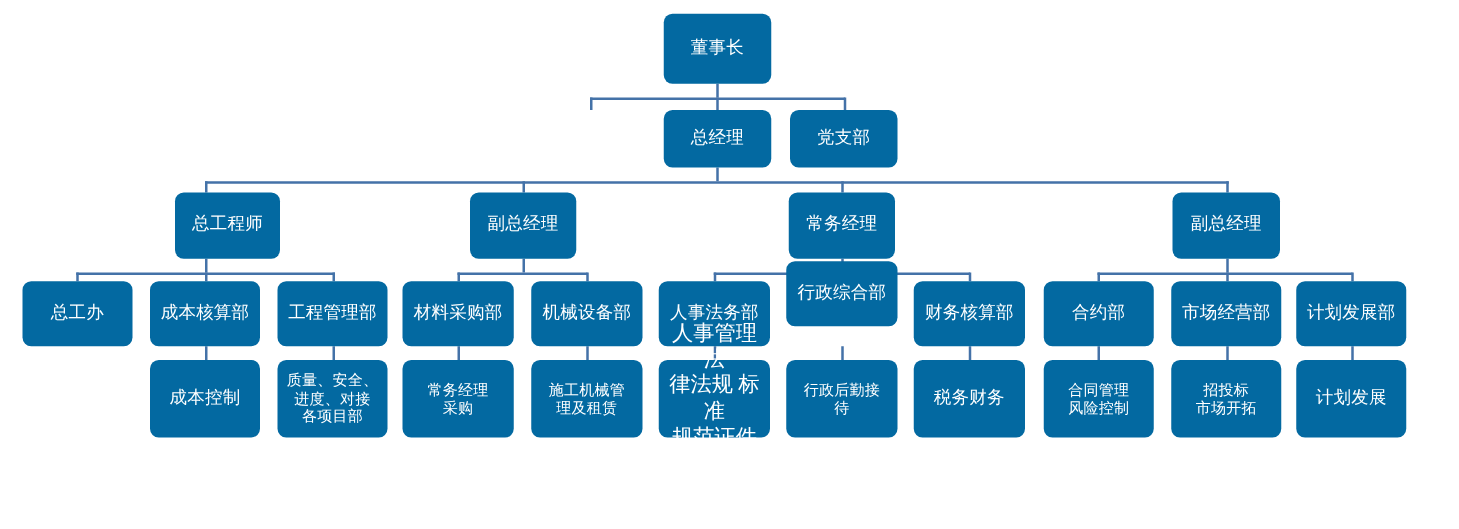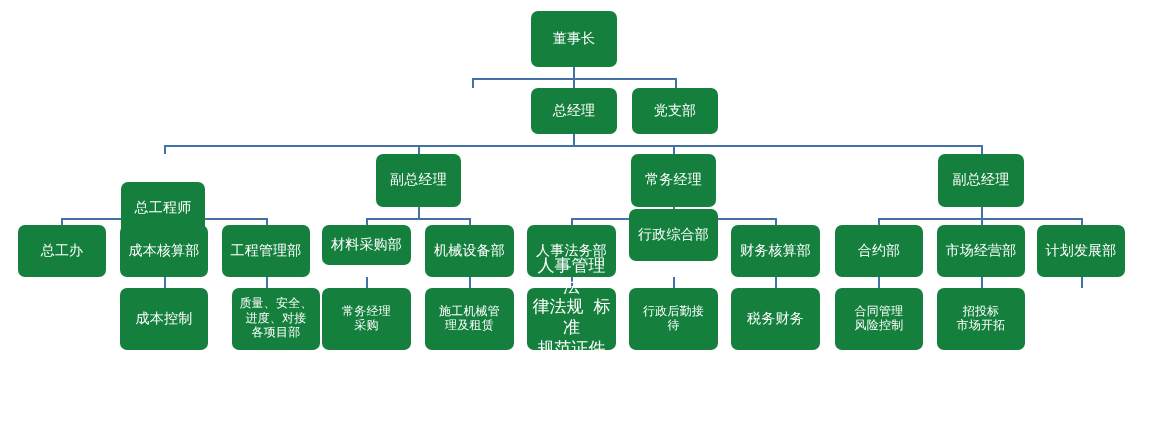--- a/index.html
+++ b/index.html
@@ -14,33 +14,33 @@
   #chart-root {
     position: relative;
     width: 1167px;
     height: 423px;
     background: #ffffff;
     overflow: hidden;
   }
   .node {
     position: absolute;
     box-sizing: border-box;
-    background: #15803d;
+    background: #0369a1;
     color: #ffffff;
     border-radius: 7px;
     display: flex;
     align-items: center;
     justify-content: center;
     text-align: center;
     line-height: 1.18;
     font-size: 14px;
     letter-spacing: 0.2px;
     padding: 2px 3px;
     white-space: pre-line;
-    font-family: Liberation Mono, monospace;
+    font-family: Liberation Serif, serif;
   }
   .node.small {
     font-size: 12px;
     line-height: 1.2;
   }
   .node.xsmall {
     font-size: 17px;
     line-height: 1.22;
     letter-spacing: 0px;
   }
@@ -101,49 +101,50 @@
   <div class="conn conn-v" style="left:775px; top:277px; height:11px;"></div>
   <div class="conn conn-v" style="left:878px; top:277px; height:11px;"></div>
   <div class="conn conn-v" style="left:981px; top:277px; height:11px;"></div>
   <div class="conn conn-v" style="left:1081px; top:277px; height:11px;"></div>
 
   <div class="node" style="left:531px; top:11px; width:86px; height:56px;">董事长</div>
 
   <div class="node" style="left:531px; top:88px; width:86px; height:46px;">总经理</div>
   <div class="node" style="left:632px; top:88px; width:86px; height:46px;">党支部</div>
 
-  <div class="node" style="left:121px; top:154px; width:84px; height:53px;margin-top:28px;">总工程师</div>
+  <div class="node" style="left:140px; top:154px; width:84px; height:53px;">总工程师</div>
   <div class="node" style="left:376px; top:154px; width:85px; height:53px;">副总经理</div>
   <div class="node" style="left:631px; top:154px; width:85px; height:53px;">常务经理</div>
   <div class="node" style="left:938px; top:154px; width:86px; height:53px;">副总经理</div>
 
   <div class="node" style="left:18px; top:225px; width:88px; height:52px;">总工办</div>
   <div class="node" style="left:120px; top:225px; width:88px; height:52px;">成本核算部</div>
   <div class="node" style="left:222px; top:225px; width:88px; height:52px;">工程管理部</div>
-  <div class="node" style="left:322px; top:225px; width:89px; height:40px;">材料采购部</div>
+  <div class="node" style="left:322px; top:225px; width:89px; height:52px;">材料采购部</div>
   <div class="node" style="left:425px; top:225px; width:89px; height:52px;">机械设备部</div>
   <div class="node" style="left:527px; top:225px; width:89px; height:52px;">人事法务部</div>
   <div class="node" style="left:629px; top:209px; width:89px; height:52px;">行政综合部</div>
   <div class="node" style="left:731px; top:225px; width:89px; height:52px;">财务核算部</div>
   <div class="node" style="left:835px; top:225px; width:88px; height:52px;">合约部</div>
   <div class="node" style="left:937px; top:225px; width:88px; height:52px;">市场经营部</div>
   <div class="node" style="left:1037px; top:225px; width:88px; height:52px;">计划发展部</div>
 
   <div class="node" style="left:120px; top:288px; width:88px; height:62px;">成本控制</div>
-  <div class="node small" style="left:222px; top:288px; width:88px; height:62px;margin-left:10px;">质量、安全、
+  <div class="node small" style="left:222px; top:288px; width:88px; height:62px;">质量、安全、
 进度、对接
 各项目部</div>
   <div class="node small" style="left:322px; top:288px; width:89px; height:62px;">常务经理
 采购</div>
   <div class="node small" style="left:425px; top:288px; width:89px; height:62px;">施工机械管
 理及租赁</div>
   <div class="node xsmall" style="left:527px; top:288px; width:89px; height:62px;">人事管理 法
 律法规 标准
 规范证件维护</div>
   <div class="node small" style="left:629px; top:288px; width:89px; height:62px;">行政后勤接
 待</div>
   <div class="node" style="left:731px; top:288px; width:89px; height:62px;">税务财务</div>
   <div class="node small" style="left:835px; top:288px; width:88px; height:62px;">合同管理
 风险控制</div>
   <div class="node small" style="left:937px; top:288px; width:88px; height:62px;">招投标
 市场开拓</div>
+  <div class="node" style="left:1037px; top:288px; width:88px; height:62px;">计划发展</div>
 
 </div>
 
 </body></html>

